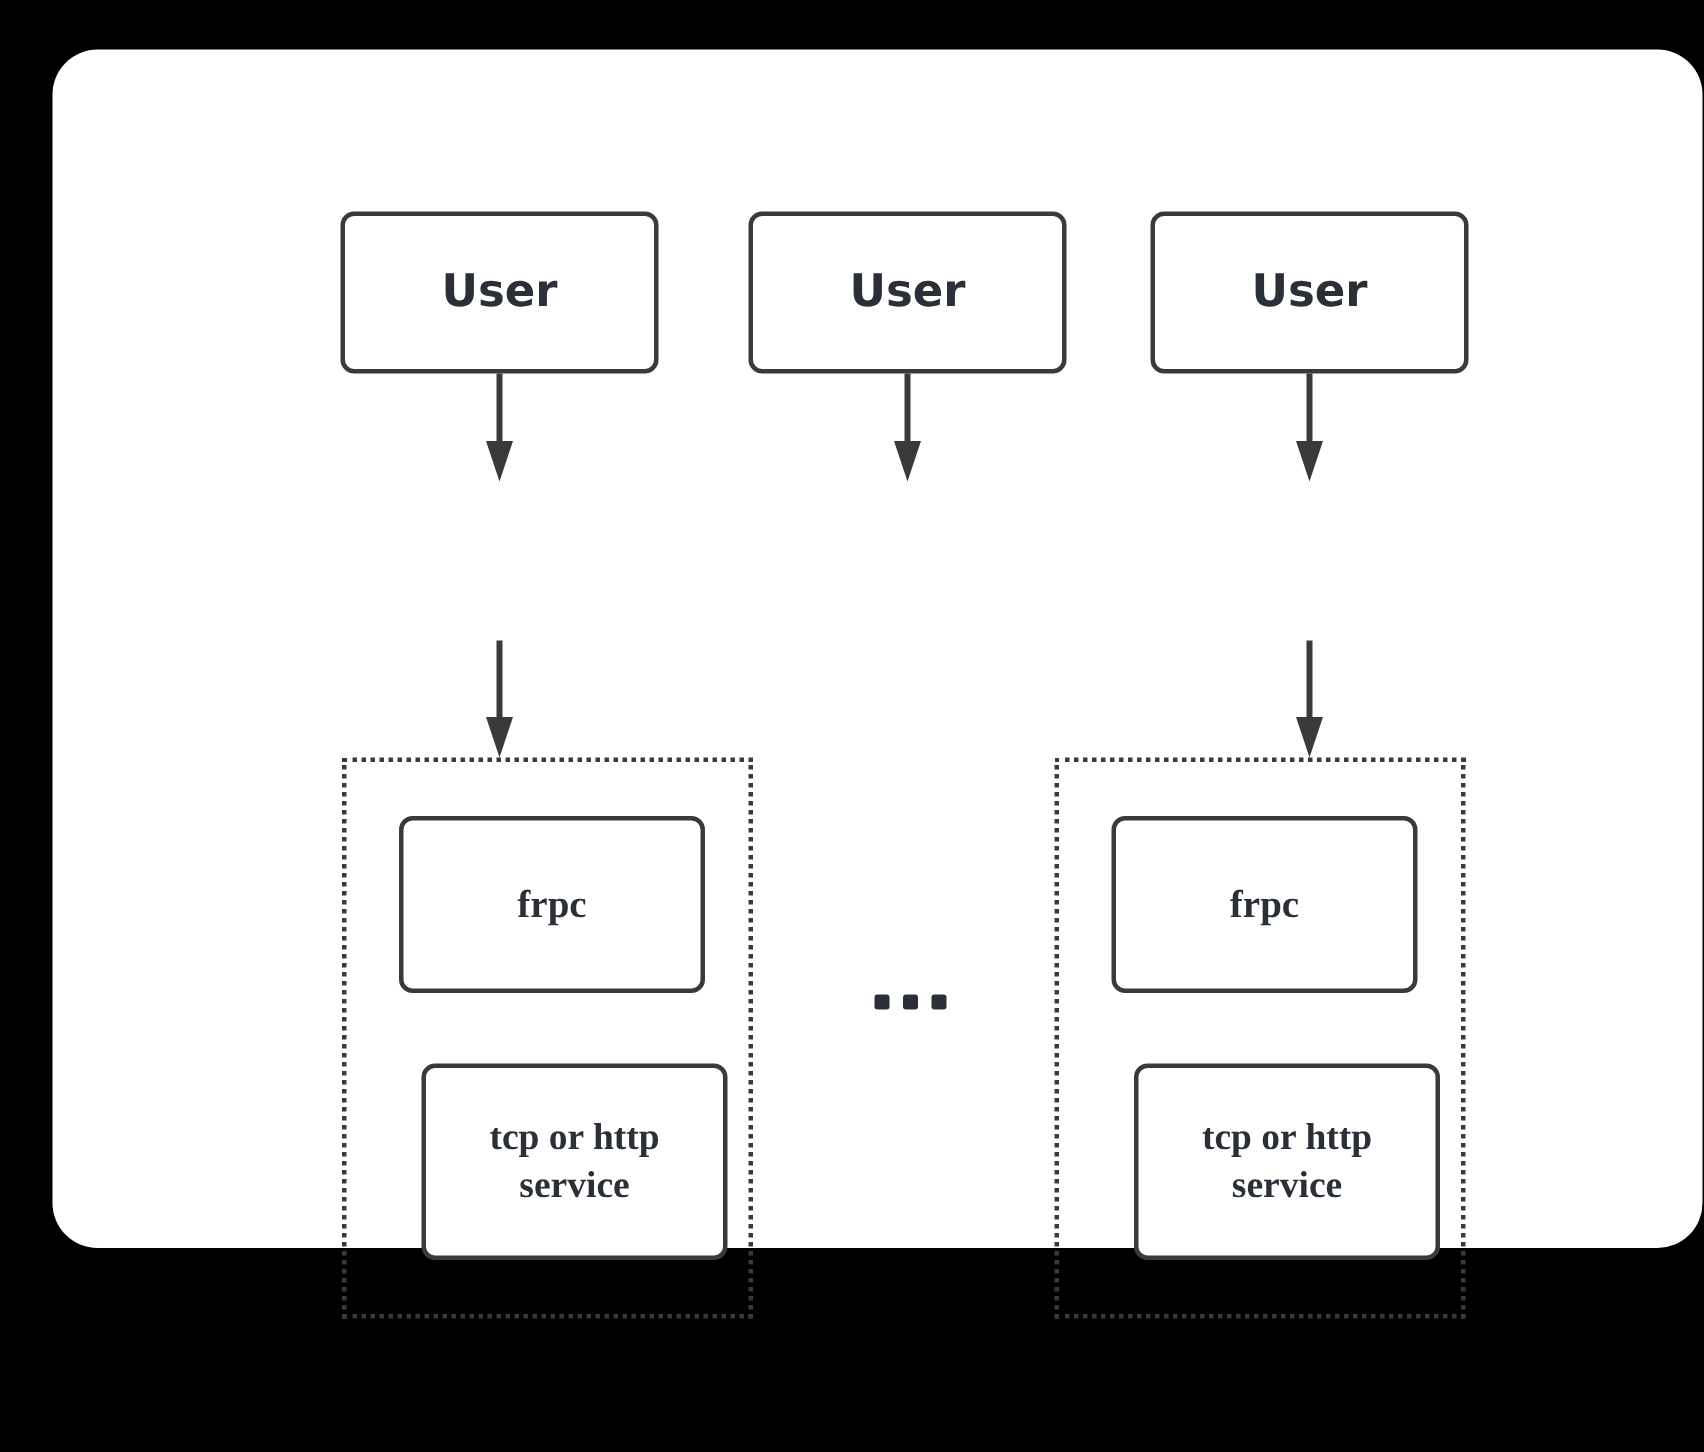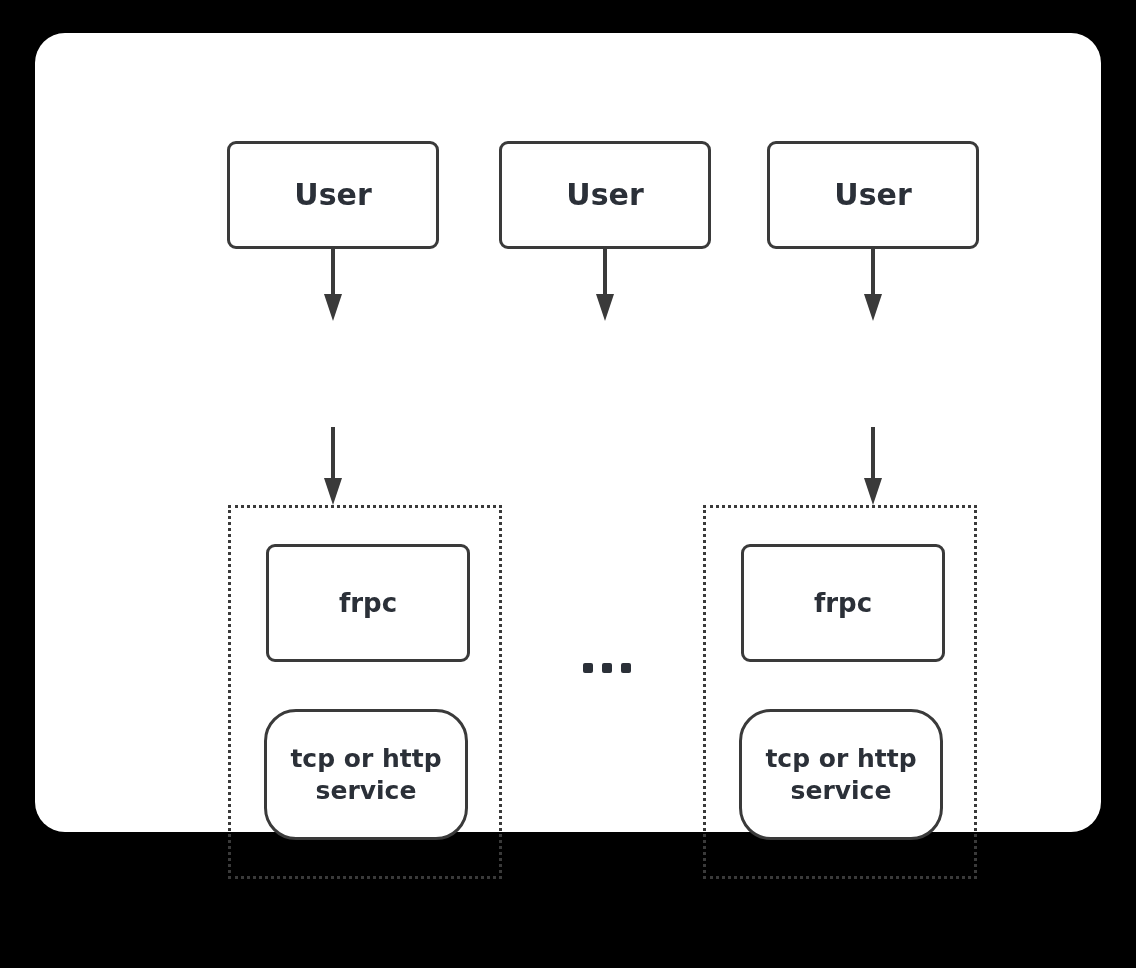--- a/index.html
+++ b/index.html
@@ -23,20 +23,21 @@
 
   
   .card {
     position: absolute;
     left: 35px;
     top: 33px;
     width: 1066px;
     height: 799px;
     background: #ffffff;
     border-radius: 30px;
+    padding-left: 34px;
   }
 
   
   .node {
     position: absolute;
     box-sizing: border-box;
     background: #ffffff;
     border: 3px solid #3a3a3a;
     border-radius: 9px;
     display: flex;
@@ -77,27 +78,28 @@
   }
 
   
   .group {
     position: absolute;
     box-sizing: border-box;
     width: 274px;
     height: 374px;
     border: 3px dotted #3a3a3a;
     background: transparent;
+    font-family: Liberation Serif, serif;
   }
   .group-left  { left: 193px; top: 472px; }
   .group-right { left: 668px; top: 472px; }
 
   
   .in-frpc { top: 36px; left: 35px; }
-  .in-svc  { top: 201px; left: 33px; border-radius: 32px; }
+  .in-svc  { top: 201px; left: 50px; }
 
   
   .arrow {
     position: absolute;
     width: 18px;
   }
   .arrow .shaft {
     position: absolute;
     left: 7px;
     top: 0;

